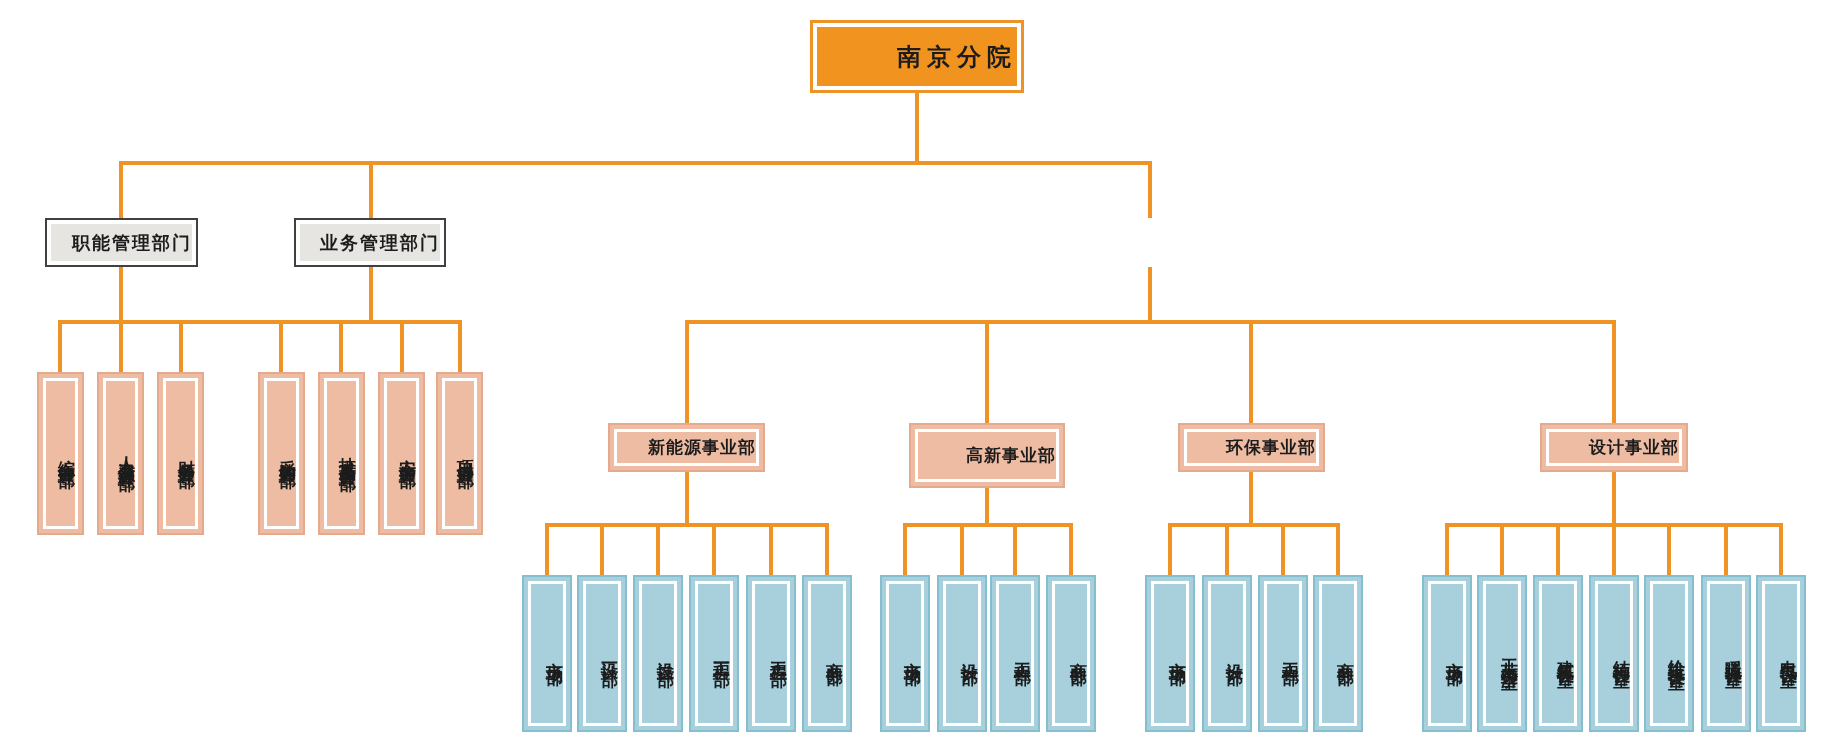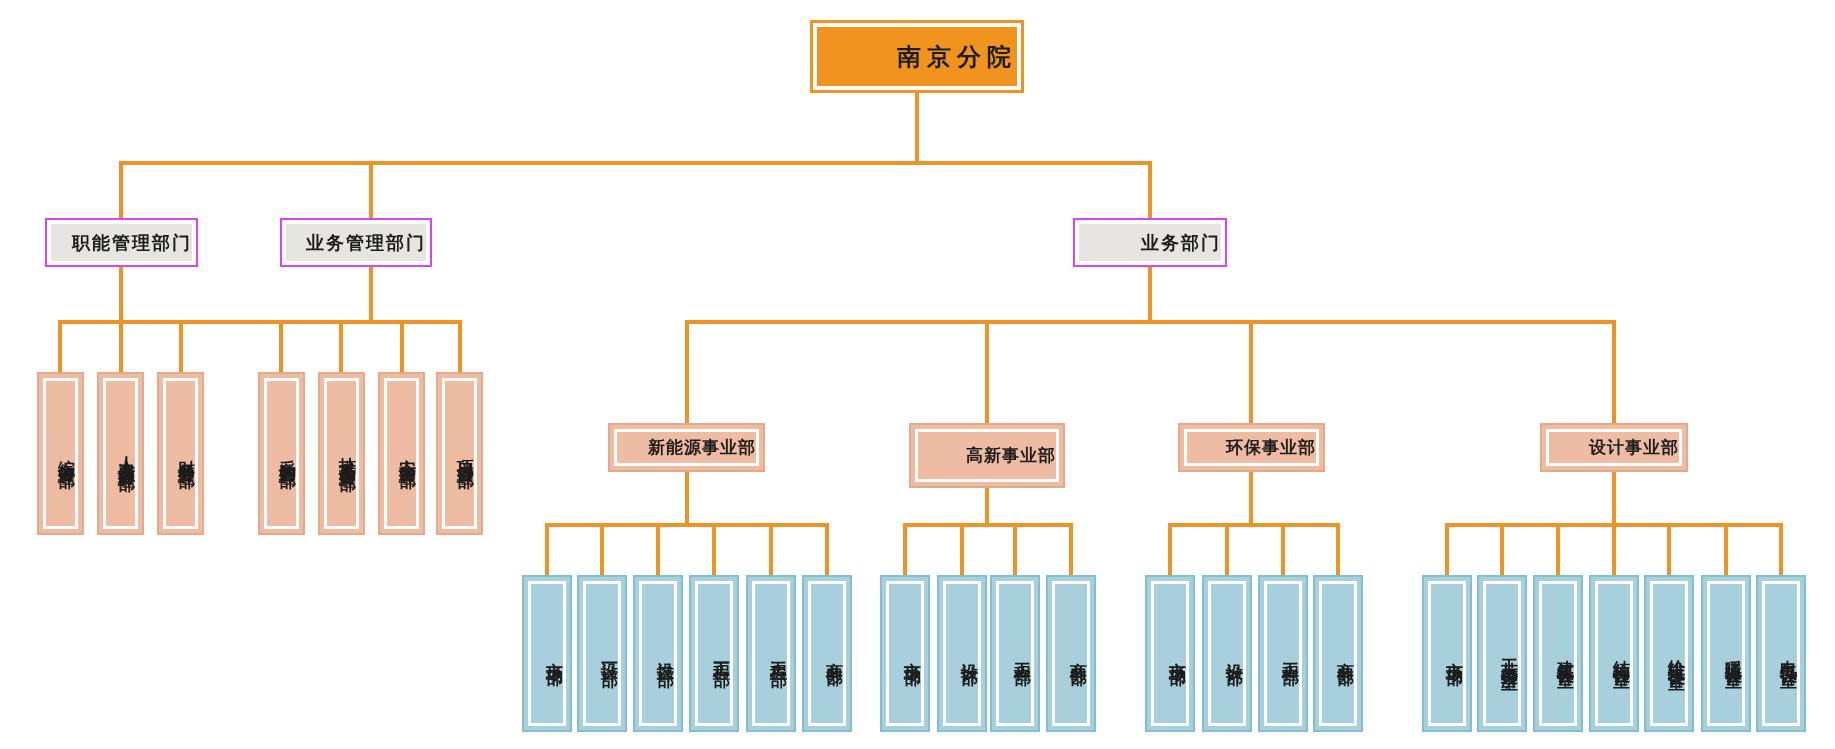--- a/index.html
+++ b/index.html
@@ -11,21 +11,21 @@
   .lines { position:absolute; left:0; top:0; }
   .box { position:absolute; box-sizing:border-box; display:flex; }
   .box .inner {
     flex:1; display:flex; align-items:center; justify-content:flex-end;
     box-sizing:border-box; text-align:center;
   }
   
   .o-box { border:3px solid #EF9327; background:#ffffff; padding:4px; }
   .o-box .inner { background:#F0931F; font-size:24px; font-weight:bold; letter-spacing:6px; }
   
-  .g-box { border:2px solid #d946ef; background:#ffffff; padding:4px; }
+  .g-box { border:2px solid #404040; background:#ffffff; padding:4px; }
   .g-box .inner { background:#E6E5E2; font-size:18px; font-weight:bold; letter-spacing:2px; }
   
   .p-box { border:2px solid #E4AA8E; background:#EEBCA3; padding:4px; }
   .p-box .inner { border:3px solid #ffffff; font-size:17px; font-weight:bold; letter-spacing:1px; }
   
   .pv-box { border:2px solid #E4AA8E; background:#EEBCA3; padding:4px; }
   .bv-box { border:2px solid #85BECF; background:#A7D0DC; padding:4px; }
   .pv-box .inner, .bv-box .inner { border:3px solid #ffffff; }
   .vtext {
     writing-mode:vertical-rl; text-orientation:upright;
@@ -106,30 +106,25 @@
     <div class="inner">
         <span>南京分院</span>
       </div>
   </div>
 
   <div class="box g-box" style="left:45px;top:218px;width:153px;height:49px">
     <div class="inner">
         <span>职能管理部门</span>
       </div>
   </div>
-  <div class="box g-box" style="left:280px;top:218px;width:152px;height:49px">
+  <div class="box g-box" style="left:294px;top:218px;width:152px;height:49px">
     <div class="inner">
         <span>业务管理部门</span>
       </div>
   </div>
-  <div class="box g-box" style="left:1073px;top:218px;width:154px;height:49px">
-    <div class="inner">
-        <span>业务部门</span>
-      </div>
-  </div>
 
   <div class="box pv-box" style="left:37px;top:372px;width:47px;height:163px">
     <div class="inner">
         <span class="vtext">综合管理部</span>
       </div>
   </div>
   <div class="box pv-box" style="left:97px;top:372px;width:47px;height:163px">
     <div class="inner">
         <span class="vtext">人力资源管理部</span>
       </div>

